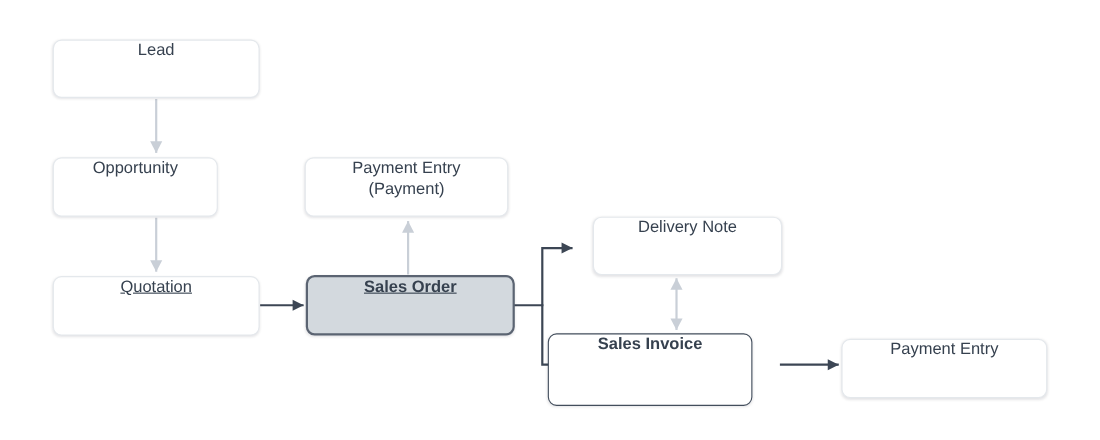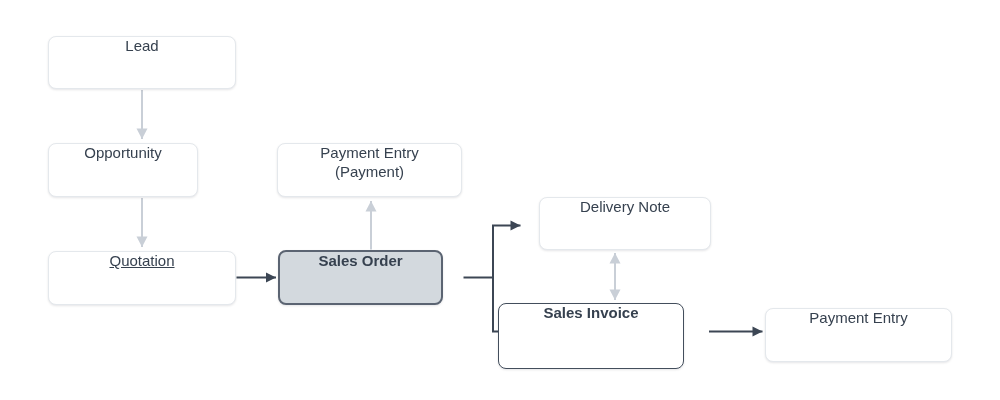--- a/index.html
+++ b/index.html
@@ -36,24 +36,25 @@
     font-weight: 500;
     color: #36414f;
     line-height: 1.25;
     box-shadow: 0 1px 2px rgba(16,24,40,0.05), 0 1px 3px rgba(16,24,40,0.06);
   }
   #node-lead          { left: 48px;  top: 36px;  width: 188px; height: 53px; }
   #node-opportunity   { left: 48px;  top: 143px; width: 150px; height: 54px; }
   #node-quotation     { left: 48px;  top: 251px; width: 188px; height: 54px; text-decoration: underline; }
   #node-pea           { left: 277px; top: 143px; width: 185px; height: 54px; }
   #node-sales-order   {
-    left: 278px; top: 250px; width: 165px; height: 55px;
+    left: 278px; top: 250px; width: 190px; height: 55px;
     background: #d3d9de;
     border: 2px solid #5b6472;
     font-weight: 700;
+    text-decoration: underline;
   }
   #node-delivery-note { left: 495px; top: 197px; width: 172px; height: 53px; margin-left: 44px; }
   #node-sales-invoice {
     left: 498px; top: 303px; width: 186px; height: 66px;
     border: 1.5px solid #434e5c;
     font-weight: 700;
   }
   #node-payment-entry { left: 765px; top: 308px; width: 187px; height: 54px; }
 </style>
 </head>

